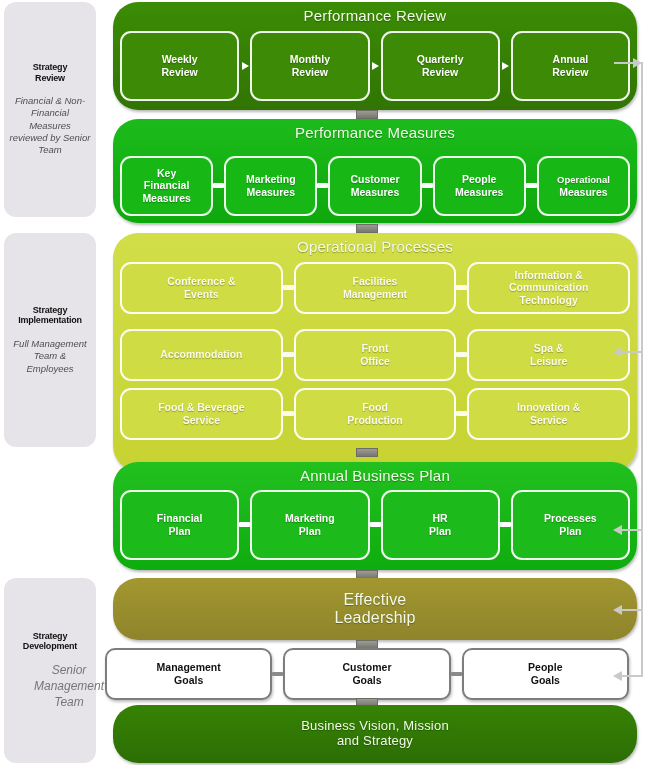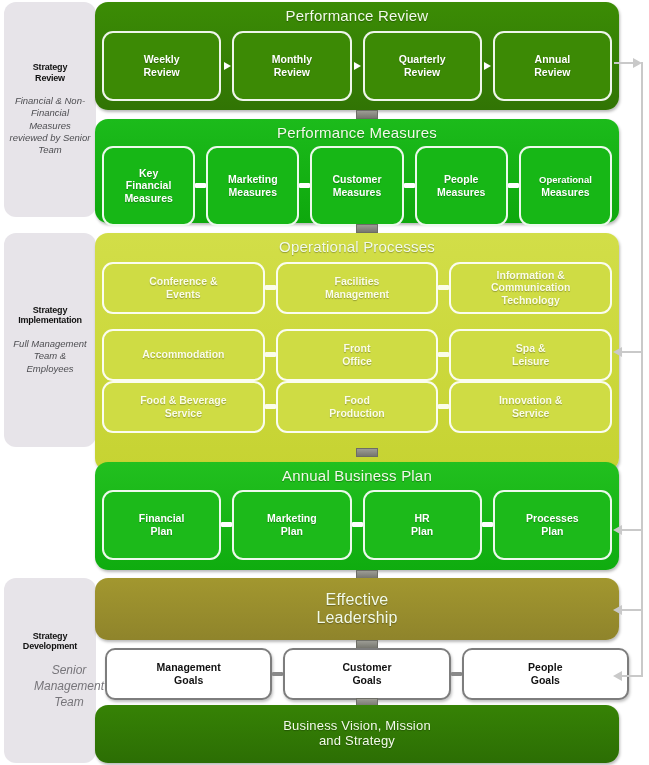--- a/index.html
+++ b/index.html
@@ -26,22 +26,22 @@
     line-height: 1.15; letter-spacing: -0.2px;
   }
   .rail-sub {
     font-size: 9.5px; font-style: italic; color: #4e4e52;
     line-height: 1.3; margin-top: 12px;
   }
   .rail-sub.small { font-size: 12px; color: #77757a; margin-left: 38px; }
 
   
   .band {
-    position: absolute; left: 95px; width: 524px;
-    border-radius: 13px;
+    position: absolute; left: 113px; width: 524px;
+    border-radius: 25px;
     box-shadow: 1px 2px 3px rgba(0,0,0,.28);
   }
   .band-title {
     width: 100%; text-align: center; color: #f2fbe9;
     font-size: 15px; line-height: 1.12;
     padding-top: 6px; letter-spacing: .2px;
     text-shadow: 0 1px 1px rgba(0,0,0,.3);
   }
 
   
@@ -196,21 +196,21 @@
           <span>Annual</span><br>
           <span>Review</span>
         </span>
       </div>
     </div>
   </div>
   <div class="vtab" style="top:110px; left:367px;"></div>
 
   <div class="band" id="band-measures">
     <div class="band-title">Performance Measures</div>
-    <div class="row" style="height:80px; margin-top:4px;">
+    <div class="row" style="height:60px; margin-top:14px;">
       <div class="node">
         <span>
           <span>Key</span><br>
           <span>Financial</span><br>
           <span>Measures</span>
         </span>
       </div>
       <div class="conn">
           <div class="bar"></div>
         </div>
@@ -299,21 +299,21 @@
           <div class="bar"></div>
         </div>
       <div class="node">
         <span>
           <span>Spa &amp;</span><br>
           <span>Leisure</span>
         </span>
       </div>
     </div>
 
-    <div class="row" style="height:52px; ">
+    <div class="row" style="height:52px; margin-top:7px;">
       <div class="node">
         <span>
           <span>Food &amp; Beverage</span><br>
           <span>Service</span>
         </span>
       </div>
       <div class="conn">
           <div class="bar"></div>
         </div>
       <div class="node">

